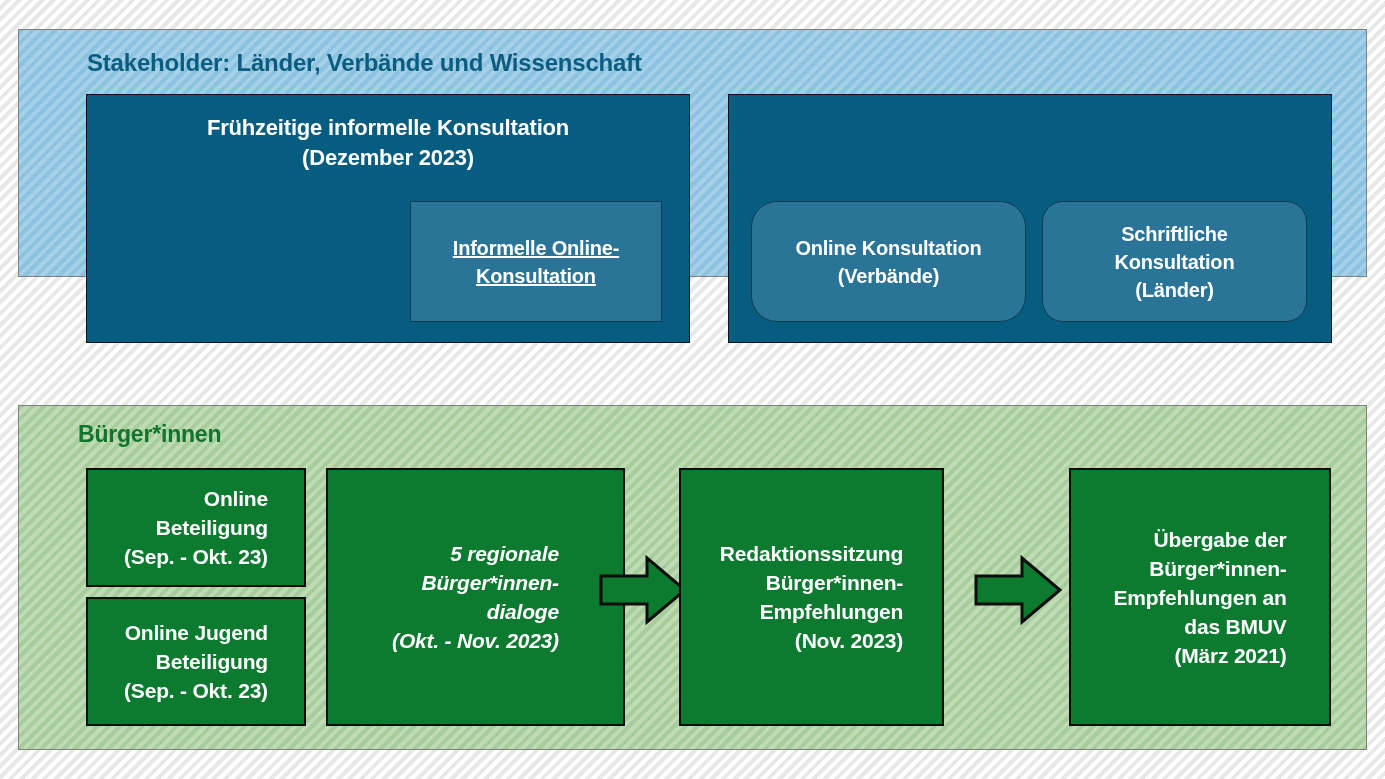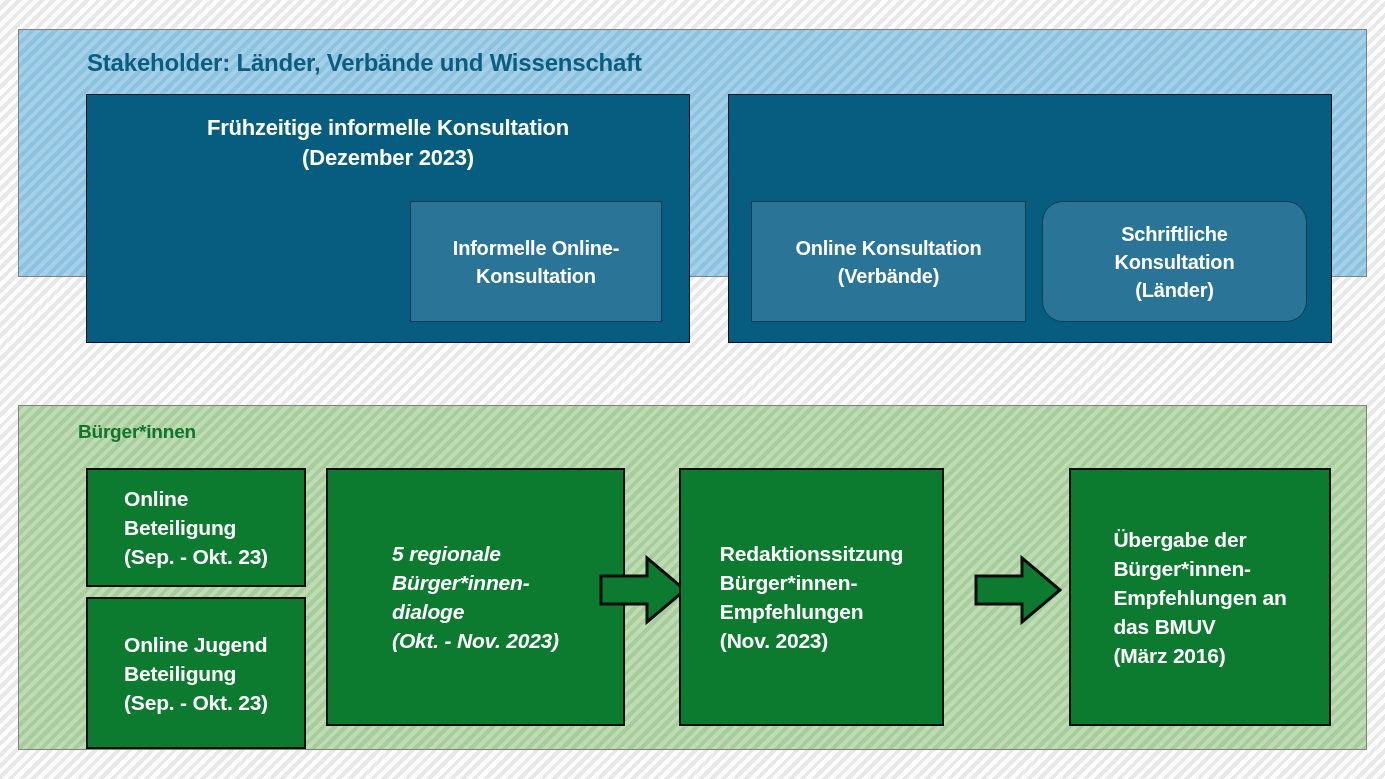--- a/index.html
+++ b/index.html
@@ -93,22 +93,22 @@
     justify-content: center;
     text-align: center;
     color: #ffffff;
     font-size: 20px;
     font-weight: bold;
     line-height: 28px;
     padding: 0 6px;
     letter-spacing: -0.2px;
   }
   #blue-sub-1 { left: 30px;  width: 278px; }
-  #blue-sub-2 { left: 323px; width: 252px; }
-  #blue-sub-3 { left: 22px;  width: 275px; }
+  #blue-sub-2 { left: 323px; width: 252px; text-decoration: underline; }
+  #blue-sub-3 { left: 22px;  width: 275px; border-radius: 26px; }
   #blue-sub-4 { left: 313px; width: 265px; border-radius: 21px; }
 
   
   #buerger-panel {
     left: 18px;
     top: 405px;
     width: 1349px;
     height: 345px;
     background-color: #aed0a2;
     background-image: repeating-linear-gradient(
@@ -116,45 +116,45 @@
       #a8cd9c 0px,
       #a8cd9c 4px,
       #bedbb3 4px,
       #bedbb3 8px
     );
   }
   #buerger-title {
     position: absolute;
     left: 59px;
     top: 15px;
-    font-size: 19px;
+    font-size: 23px;
     font-weight: bold;
     color: #11742c;
     letter-spacing: -0.2px;
     white-space: nowrap;
   }
 
   .green-box {
     position: absolute;
     box-sizing: border-box;
     background-color: #0c7a2f;
     border: 2px solid #0d0d0d;
     display: flex;
     align-items: center;
     justify-content: center;
-    text-align: left;
+    text-align: right;
     color: #ffffff;
     font-size: 21px;
     font-weight: bold;
     line-height: 29px;
     padding: 0 6px;
     letter-spacing: -0.2px;
   }
   #green-box-online      { left: 67px;  top: 62px;  width: 220px; height: 119px; }
-  #green-box-jugend      { left: 67px;  top: 191px; width: 220px; height: 152px; }
+  #green-box-jugend      { left: 67px;  top: 191px; width: 220px; height: 129px; }
   #green-box-dialoge     { left: 307px; top: 62px;  width: 299px; height: 258px; font-style: italic; }
   #green-box-redaktion   { left: 660px; top: 62px;  width: 265px; height: 258px; }
   #green-box-uebergabe   { left: 1050px;top: 62px;  width: 262px; height: 258px; }
 
   .flow-arrow {
     position: absolute;
     top: 148px;
     width: 88px;
     height: 72px;
   }
@@ -221,14 +221,14 @@
   <div class="flow-arrow" id="flow-arrow-2">
     <svg width="88" height="72" viewBox="0 0 88 72" xmlns="http://www.w3.org/2000/svg">
       <polygon points="2,22 48,22 48,4 86,36 48,68 48,50 2,50" fill="#0c7a2f" stroke="#0d0d0d" stroke-width="3" stroke-linejoin="miter"></polygon>
     </svg>
   </div>
 
   <div class="green-box sr-multiline" id="green-box-uebergabe">Übergabe der
 Bürger*innen-
 Empfehlungen an
 das BMUV
-(März 2016)</div>
+(März 2021)</div>
 </div>
 
 </body></html>

